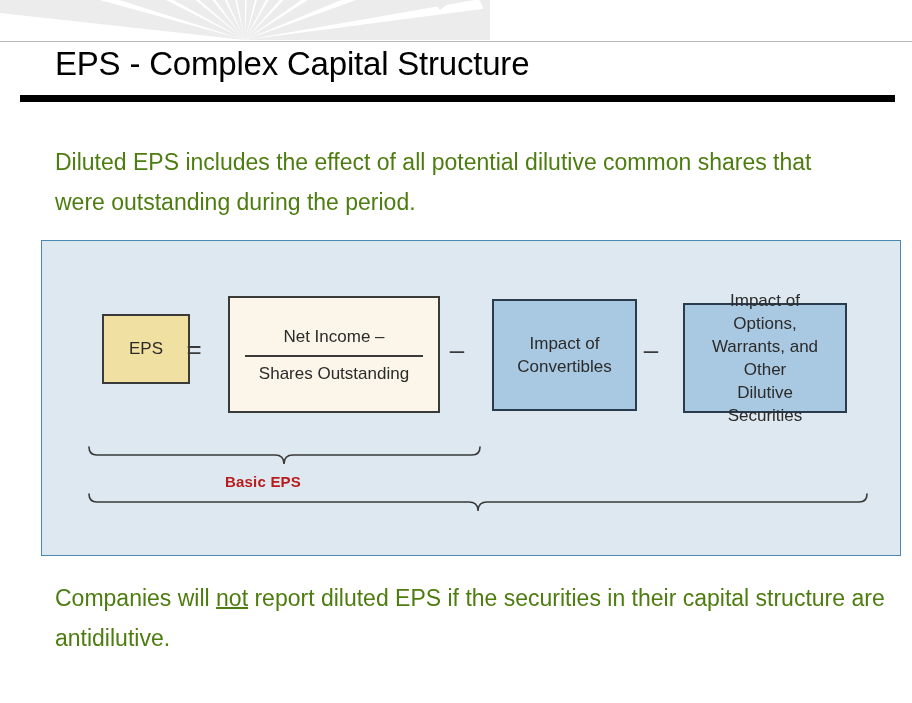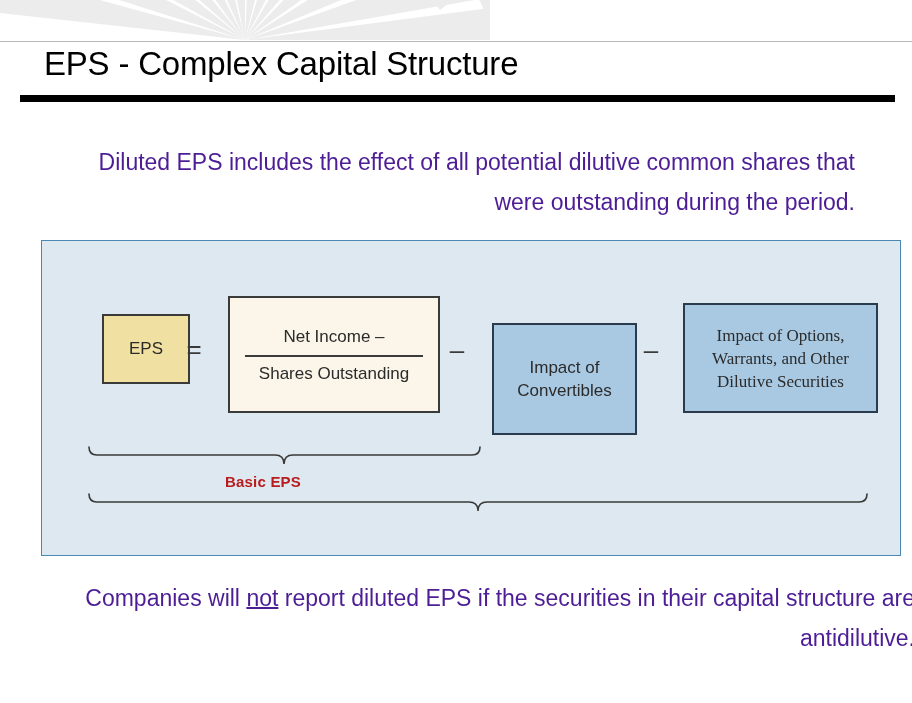--- a/index.html
+++ b/index.html
@@ -28,43 +28,42 @@
 
   
   .title-rule {
     position: absolute;
     left: 0; top: 41px;
     width: 912px; height: 1px;
     background: #b8b8b8;
   }
   .slide-title {
     position: absolute;
-    left: 44px; top: 42px;
+    left: 55px; top: 42px;
     width: 820px;
     font-size: 33px;
     line-height: 44px;
     font-weight: 400;
     letter-spacing: -0.2px;
     color: #000;
     white-space: nowrap;
   }
   .title-bar {
     position: absolute;
     left: 20px; top: 95px;
     width: 875px; height: 7px;
     background: #000000;
   }
 
   
   .para {
     position: absolute;
     font-size: 23px;
     line-height: 40px;
-    color: #4c1d95;
-    text-align: right;
+    color: #4d7c0f;
   }
   .para-top { left: 55px; top: 142px; width: 800px; }
   .para-bottom { left: 55px; top: 578px; width: 860px; }
   .para u { text-decoration: underline; text-underline-offset: 1px; }
 
   
   .panel {
     position: absolute;
     left: 41px; top: 240px;
     width: 860px; height: 316px;
@@ -119,32 +118,30 @@
     margin: 3px 0 5px 0;
   }
 
   .conv-box {
     left: 450px; top: 58px;
     width: 145px; height: 112px;
     background: #a9c9e2;
     border: 2px solid #2b3b4e;
     font-size: 17px;
     line-height: 23px;
-    margin-top: 24px;
   }
 
   .options-box {
     left: 641px; top: 62px;
-    width: 195px; height: 110px;
+    width: 164px; height: 110px;
     background: #a9c9e2;
     border: 2px solid #2b3b4e;
     font-size: 17px;
     line-height: 23px;
     padding: 0 18px;
-    font-family: Liberation Serif, serif;
   }
 
   
   .op {
     position: absolute;
     color: #3a3a38;
     font-size: 26px;
     line-height: 1;
     text-align: center;
     width: 26px;

